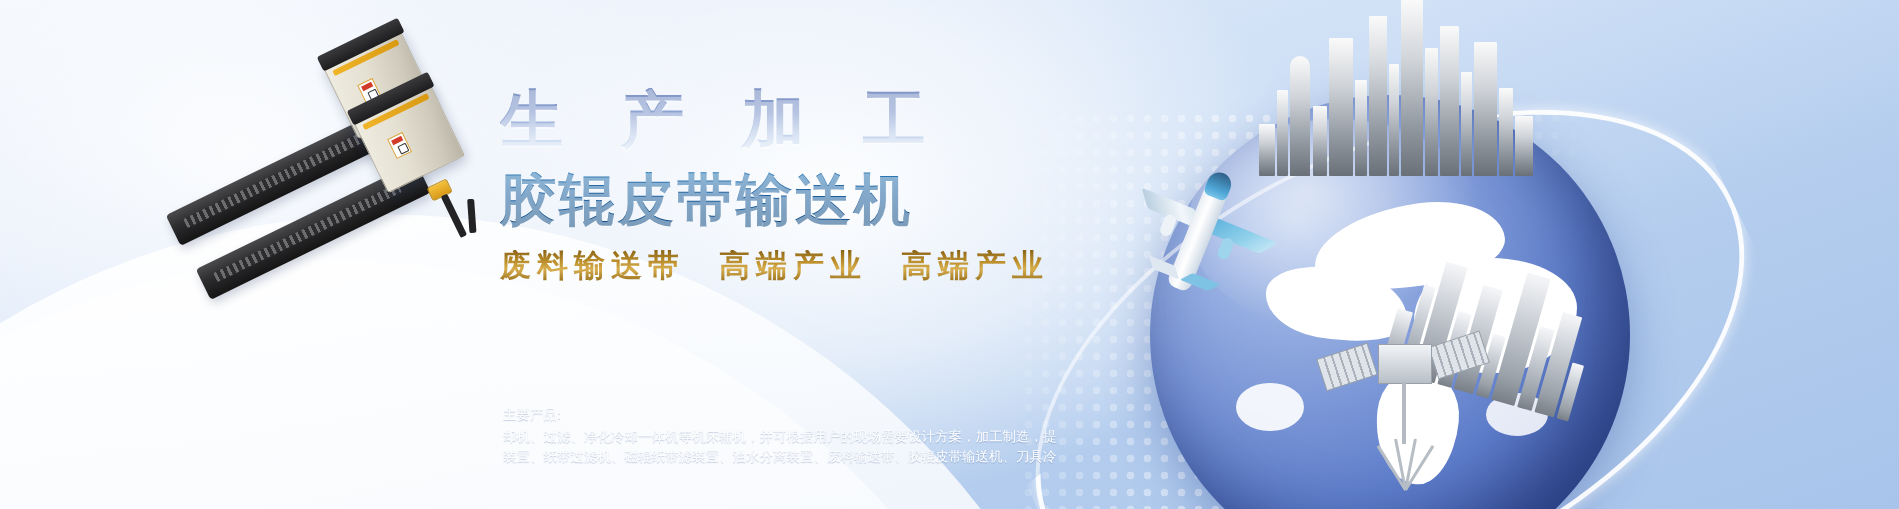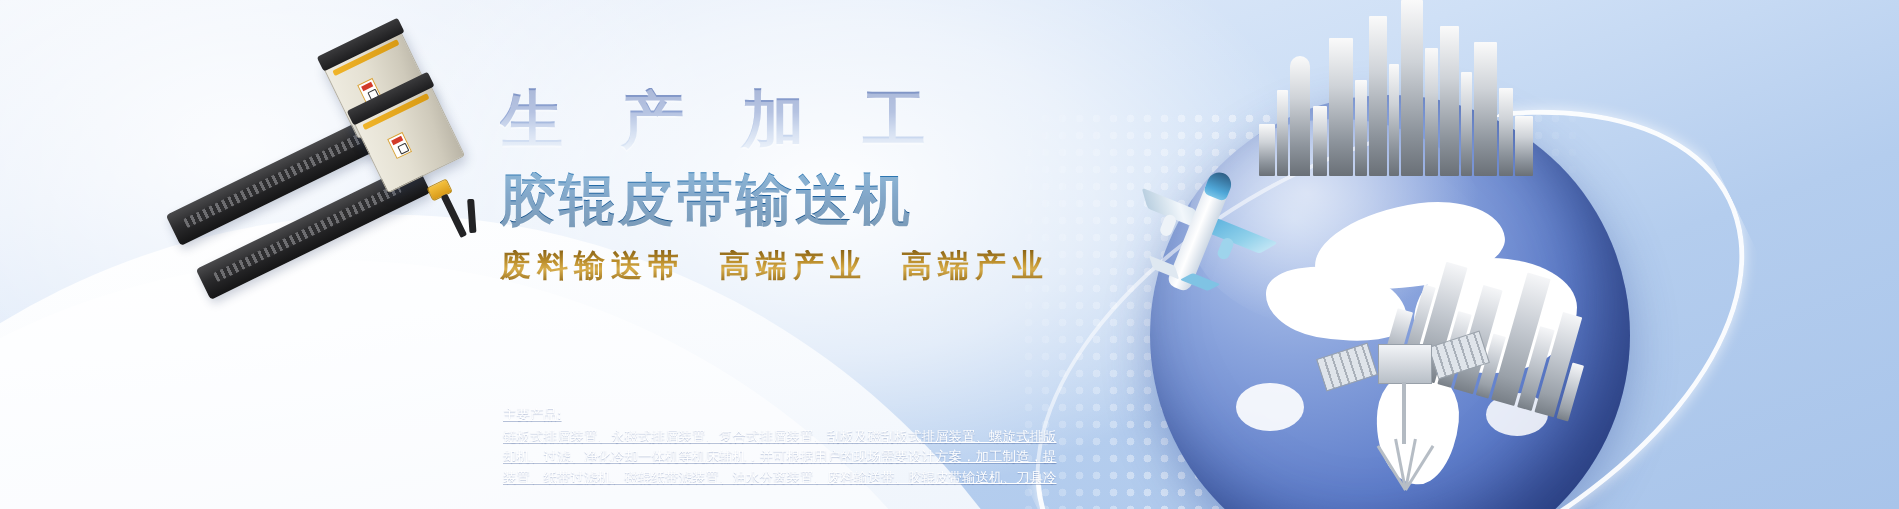--- a/index.html
+++ b/index.html
@@ -247,21 +247,21 @@
   .tagline span{ margin-right:34px; }
   .tagline span:last-child{ margin-right:0; }
 
   .paragraph{
     position:absolute; left:503px; top:404px; width:640px;
     font-size:13.5px; line-height:20.5px;
     color:#ffffff;
     font-family:"DejaVu Sans","Liberation Sans",sans-serif;
     text-shadow:0 1px 1px rgba(60,90,150,.35);
   }
-  .paragraph .pl{ display:block; white-space:nowrap;text-decoration:underline; }
+  .paragraph .pl{ display:block; white-space:nowrap; }
   .paragraph .first{ margin-bottom:1px; }
 </style>
 </head>
 <body>
 
 <div class="banner">
 
   <div class="glow2"></div>
   <div class="glow"></div>
 
@@ -374,18 +374,17 @@
   <div class="headline">生 产 加 工</div>
 
   <div class="subline">胶辊皮带输送机</div>
 
   <div class="tagline">
     <span>废料输送带</span><span>高端产业</span><span>高端产业</span>
   </div>
 
   <div class="paragraph">
     <span class="pl first">主要产品:</span>
-    <span class="pl">链板式排屑装置、永磁式排屑装置、复合式排屑装置、刮板及磁刮板式排屑装置、螺旋式排版</span>
     <span class="pl">却机、过滤、净化冷却一体机等机床辅机，并可根据用户的现场需要设计方案，加工制造，提</span>
     <span class="pl">装置、纸带过滤机、磁辊纸带滤装置、油水分离装置、废料输送带、胶辊皮带输送机、刀具冷</span>
   </div>
 
 </div>
 
 </body></html>

